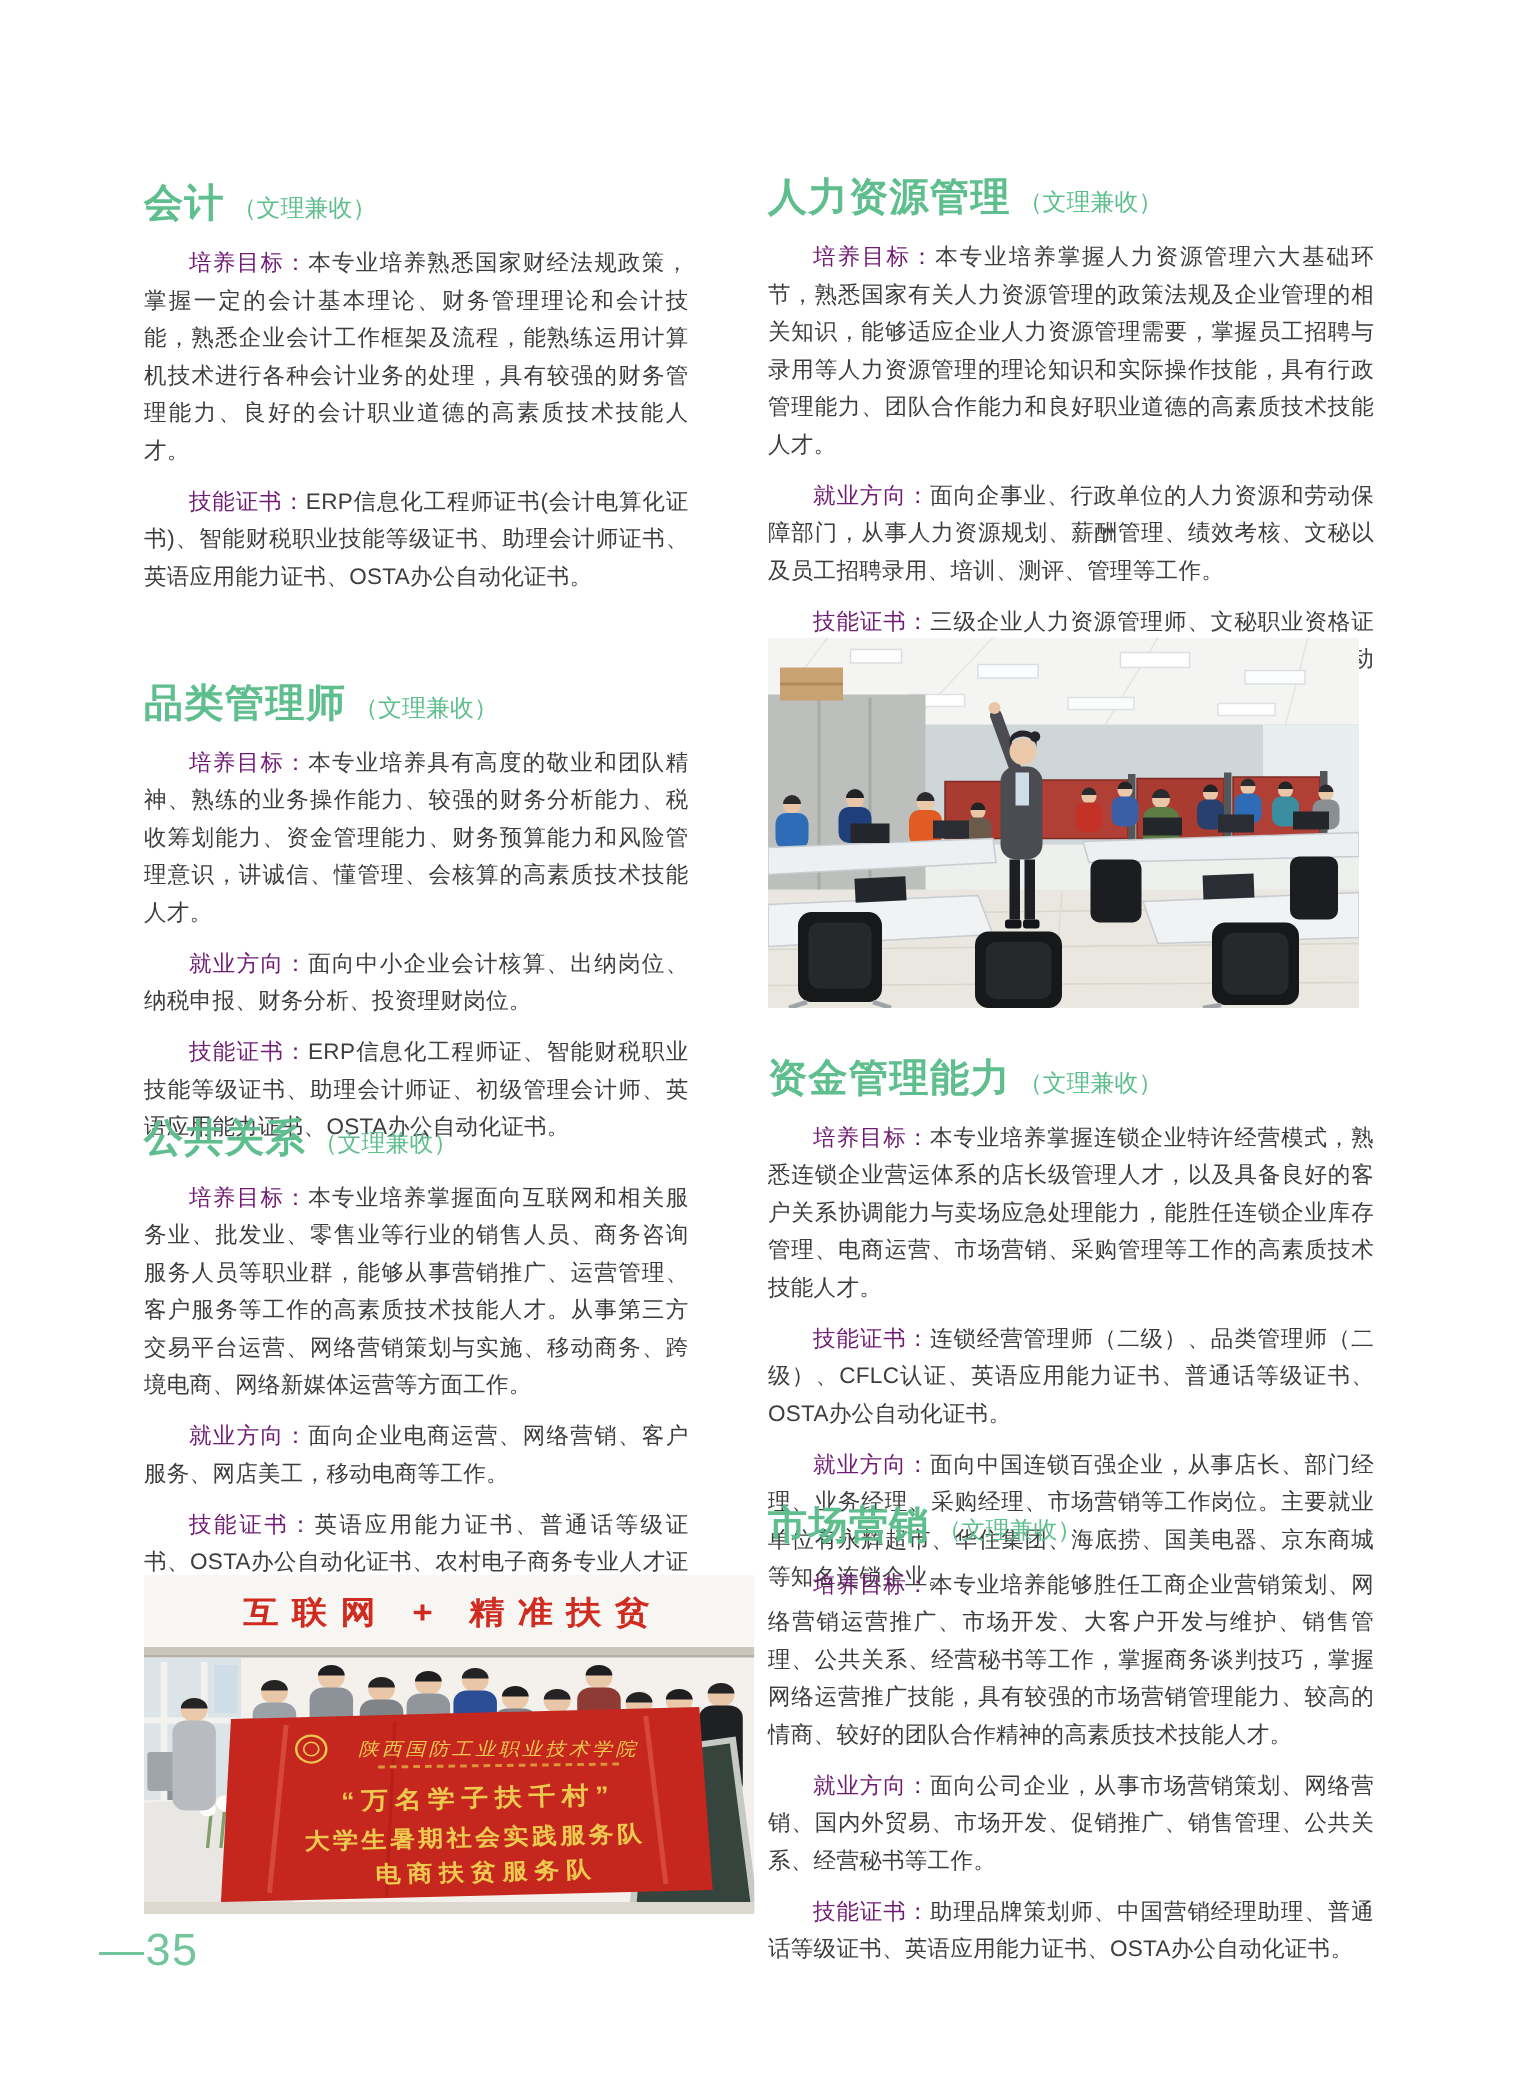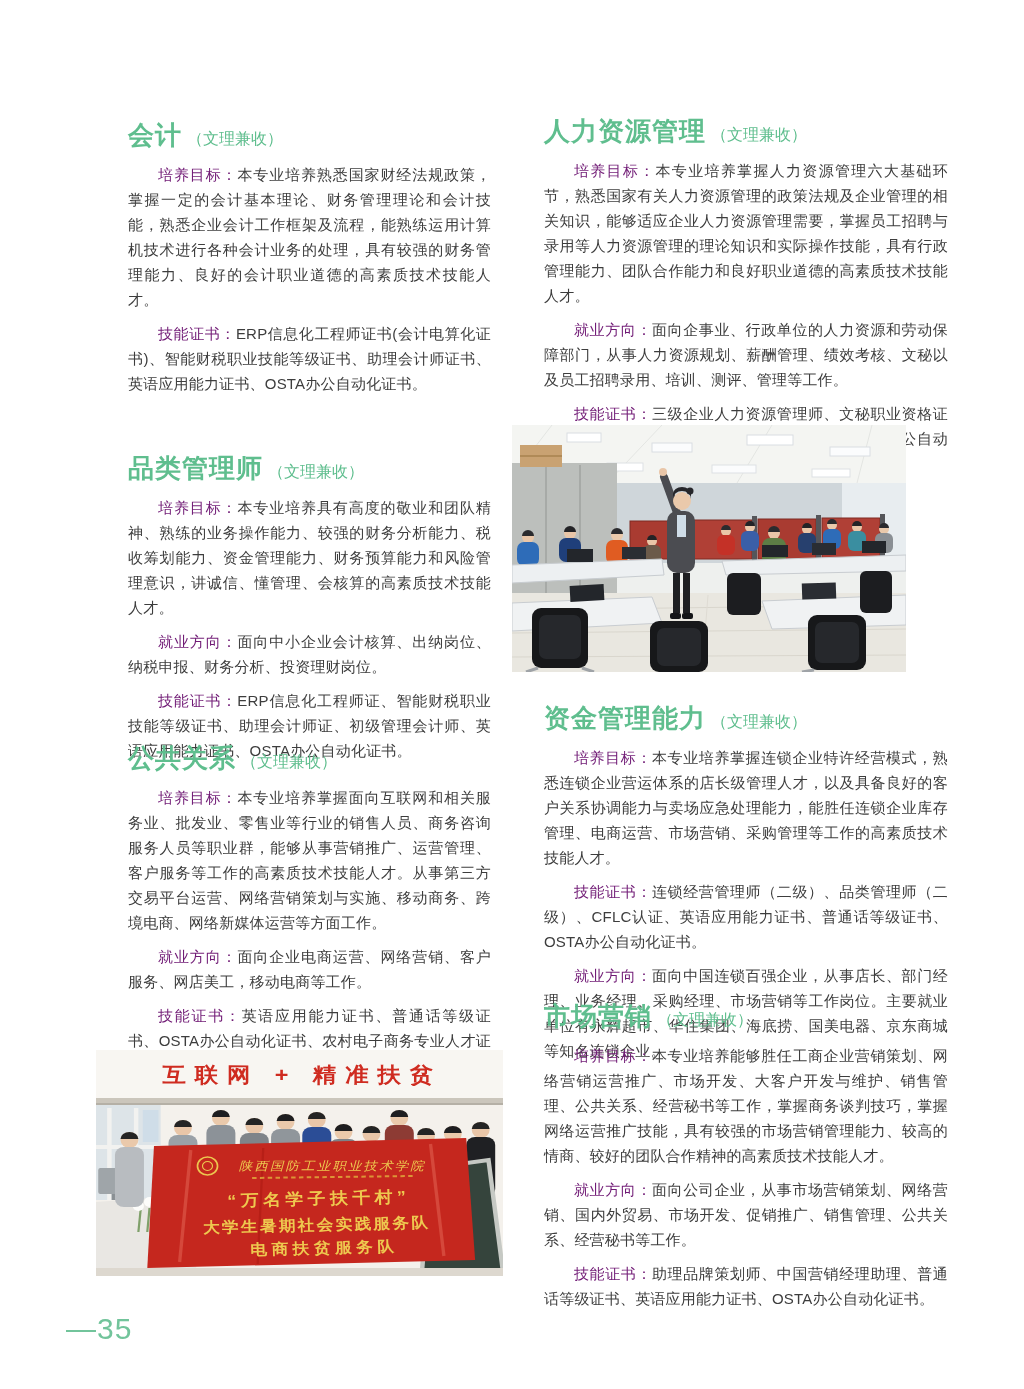--- a/index.html
+++ b/index.html
@@ -1,34 +1,34 @@
 <!DOCTYPE html>
 <html><head>
 <meta charset="utf-8">
 <style>
   html,body{margin:0;padding:0;background:#e9e9e9;}
   .page{
     position:relative;width:1024px;height:1389px;background:#ffffff;margin:0 auto;
     font-family:"Liberation Sans", sans-serif;overflow:hidden;
   }
-  .sec{position:absolute;margin-left:32px;}
+  .sec{position:absolute;}
   .sec-h{margin:0 0 8px 0;line-height:30px;white-space:nowrap;}
   .sec-h .t{font-size:26px;font-weight:bold;color:#5fbe8e;letter-spacing:1px;}
   .sec-h .s{font-size:16px;color:#5fbe8e;margin-left:5px;font-weight:normal;}
   .para{
     margin:0;font-size:15px;line-height:25px;color:#3d3d3d;
     text-align:justify;text-indent:2em;letter-spacing:0.2px;
   }
   .para + .para{margin-top:9px;}
   .lbl{color:#701a75;}
   .photo{position:absolute;overflow:hidden;}
   .photo svg{display:block;width:100%;height:100%;}
   .pagenum{
     position:absolute;left:66px;top:1284px;color:#72c49b;font-size:30px;
-    letter-spacing:1px;font-weight:normal;margin-top:28px;
+    letter-spacing:1px;font-weight:normal;
   }
 </style>
 </head>
 <body>
 
 <div class="page">
 
   <section class="sec" style="left:96px;top:120px;width:363px;">
     <h2 class="sec-h"><span class="t">会计</span><span class="s">（文理兼收）</span></h2>
     <p class="para"><span class="lbl">培养目标：</span><span>本专业培养熟悉国家财经法规政策，掌握一定的会计基本理论、财务管理理论和会计技能，熟悉企业会计工作框架及流程，能熟练运用计算机技术进行各种会计业务的处理，具有较强的财务管理能力、良好的会计职业道德的高素质技术技能人才。</span></p>

